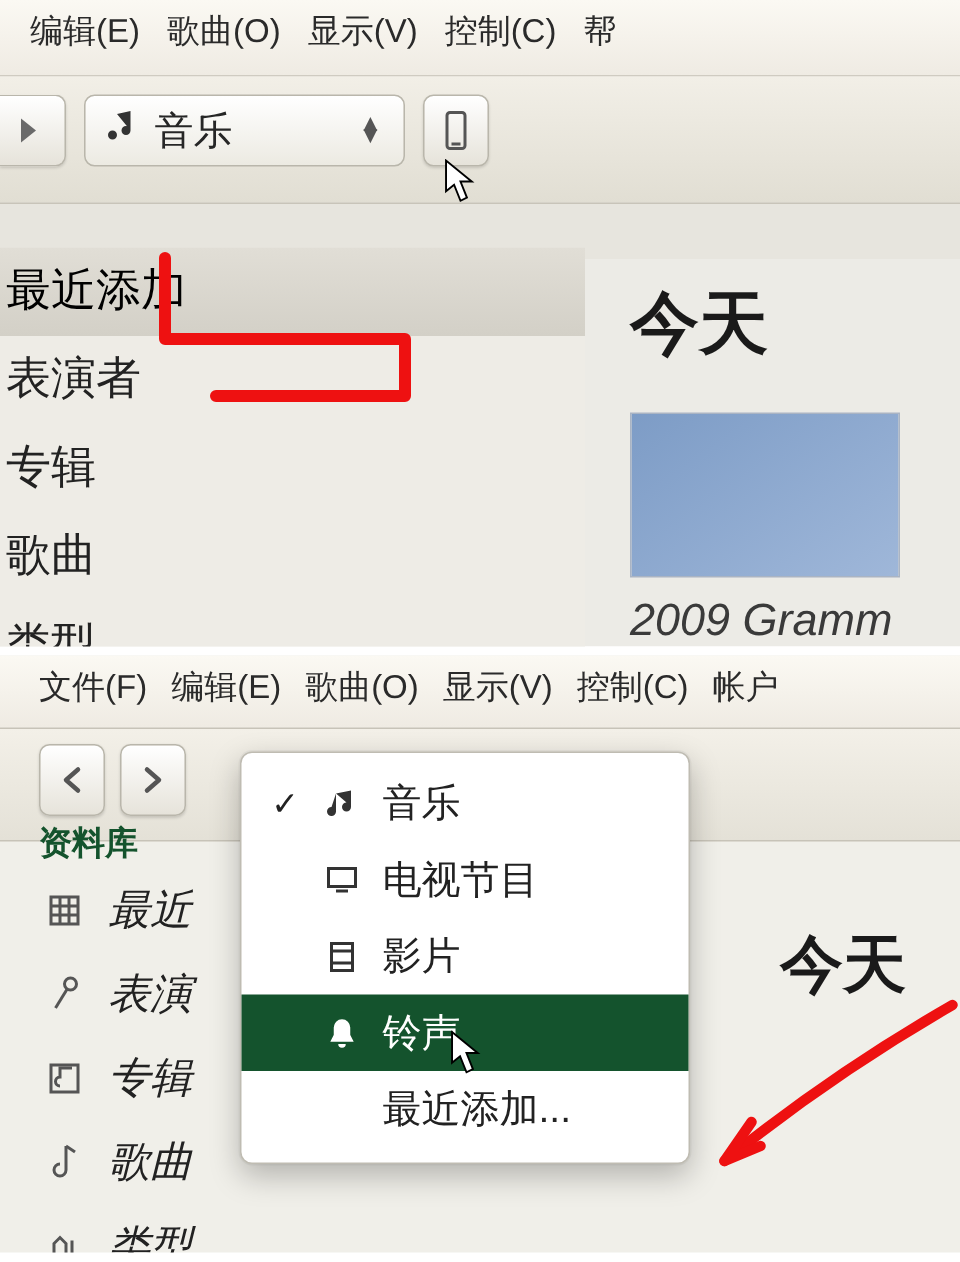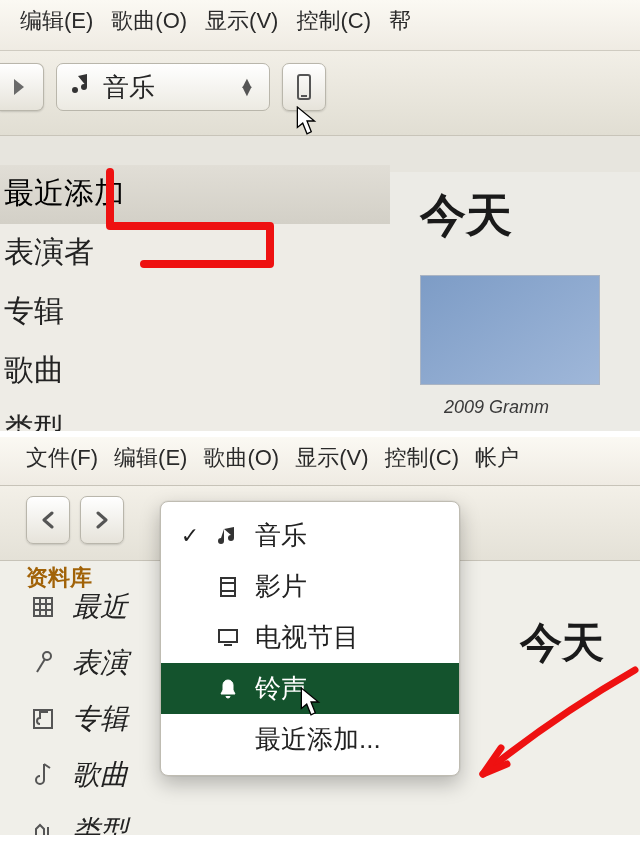--- a/index.html
+++ b/index.html
@@ -110,35 +110,35 @@
   .right-top {
     position:absolute; top:185px; right:0; width:220px; text-align:left;
   }
   .right-top .today { font-size:46px; font-weight:700; color:#1a1a1a; }
   .right-top .thumb {
     margin-top: 28px;
     width: 180px; height: 110px;
     background: linear-gradient(145deg,#7d9cc6,#9fb7d9);
     border:1px solid #aab4c3;
   }
-  .right-top .cap { margin-top:12px; font-size:18px; color:#3a3a3a; font-style:italic;margin-left:24px; }
+  .right-top .cap { margin-top:12px; font-size:30px; color:#3a3a3a; font-style:italic; }
 
   
   .menubar2 {
     display:flex; gap:16px; padding:6px 4px 12px 26px; font-size:22px; color:#2a2a2a;
     background:linear-gradient(180deg,#fbf9f3,#efebe3); border-bottom:1px solid #c7c3b8; white-space:nowrap;
   }
   .toolbar2 {
     display:flex; align-items:center; gap:10px; padding:10px 8px 16px 26px;
     background:linear-gradient(180deg,#f3f0e8,#e4e1d7); border-bottom:1px solid #c7c3b8;
   }
   .navbtn { width:44px; }
 
   .libhdr {
-    position:absolute; left:26px; top:110px; font-size:22px; font-weight:700; color:#a16207;margin-top:16px;
+    position:absolute; left:26px; top:110px; font-size:22px; font-weight:700; color:#14532d;
   }
   .sidelist2 {
     position:absolute; left:26px; top:143px;
   }
   .sidelist2 .row {
     display:flex; align-items:center; gap:14px;
     font-size:28px; color:#222; padding:8px 0 10px 2px;font-style:italic;
   }
   .sidelist2 .row .ic { width:30px; display:flex; justify-content:center; color:#444;}
 
@@ -318,37 +318,37 @@
       <span class="ic">
         <svg width="20" height="22" viewBox="0 0 20 22">
             <path d="M6 4 L6 16 A3 3 0 1 1 3 13 M6 4 L16 2 L16 13 A3 3 0 1 1 13 10" fill="#333"></path>
           </svg>
       </span>
       <span>音乐</span>
     </div>
     <div class="prow">
       <span class="chk"></span>
       <span class="ic">
+        <svg width="22" height="20" viewBox="0 0 22 20">
+            <rect x="2" y="2" width="18" height="12" fill="none" stroke="#333" stroke-width="2"></rect>
+            <line x1="7" y1="17" x2="15" y2="17" stroke="#333" stroke-width="2"></line>
+          </svg>
+      </span>
+      <span>电视节目</span>
+    </div>
+    <div class="prow">
+      <span class="chk"></span>
+      <span class="ic">
         <svg width="20" height="22" viewBox="0 0 20 22">
             <rect x="3" y="2" width="14" height="18" fill="none" stroke="#333" stroke-width="2"></rect>
             <line x1="3" y1="7" x2="17" y2="7" stroke="#333" stroke-width="2"></line>
             <line x1="3" y1="15" x2="17" y2="15" stroke="#333" stroke-width="2"></line>
           </svg>
       </span>
       <span>影片</span>
-    </div>
-    <div class="prow">
-      <span class="chk"></span>
-      <span class="ic">
-        <svg width="22" height="20" viewBox="0 0 22 20">
-            <rect x="2" y="2" width="18" height="12" fill="none" stroke="#333" stroke-width="2"></rect>
-            <line x1="7" y1="17" x2="15" y2="17" stroke="#333" stroke-width="2"></line>
-          </svg>
-      </span>
-      <span>电视节目</span>
     </div>
     <div class="prow sel">
       <span class="chk"></span>
       <span class="ic">
         <svg width="20" height="22" viewBox="0 0 20 22">
             <path d="M10 2 A5 5 0 0 1 15 7 L15 12 L17 16 L3 16 L5 12 L5 7 A5 5 0 0 1 10 2 M8 18 A2 2 0 0 0 12 18" fill="#fff"></path>
           </svg>
       </span>
       <span>铃声</span>
     </div>

